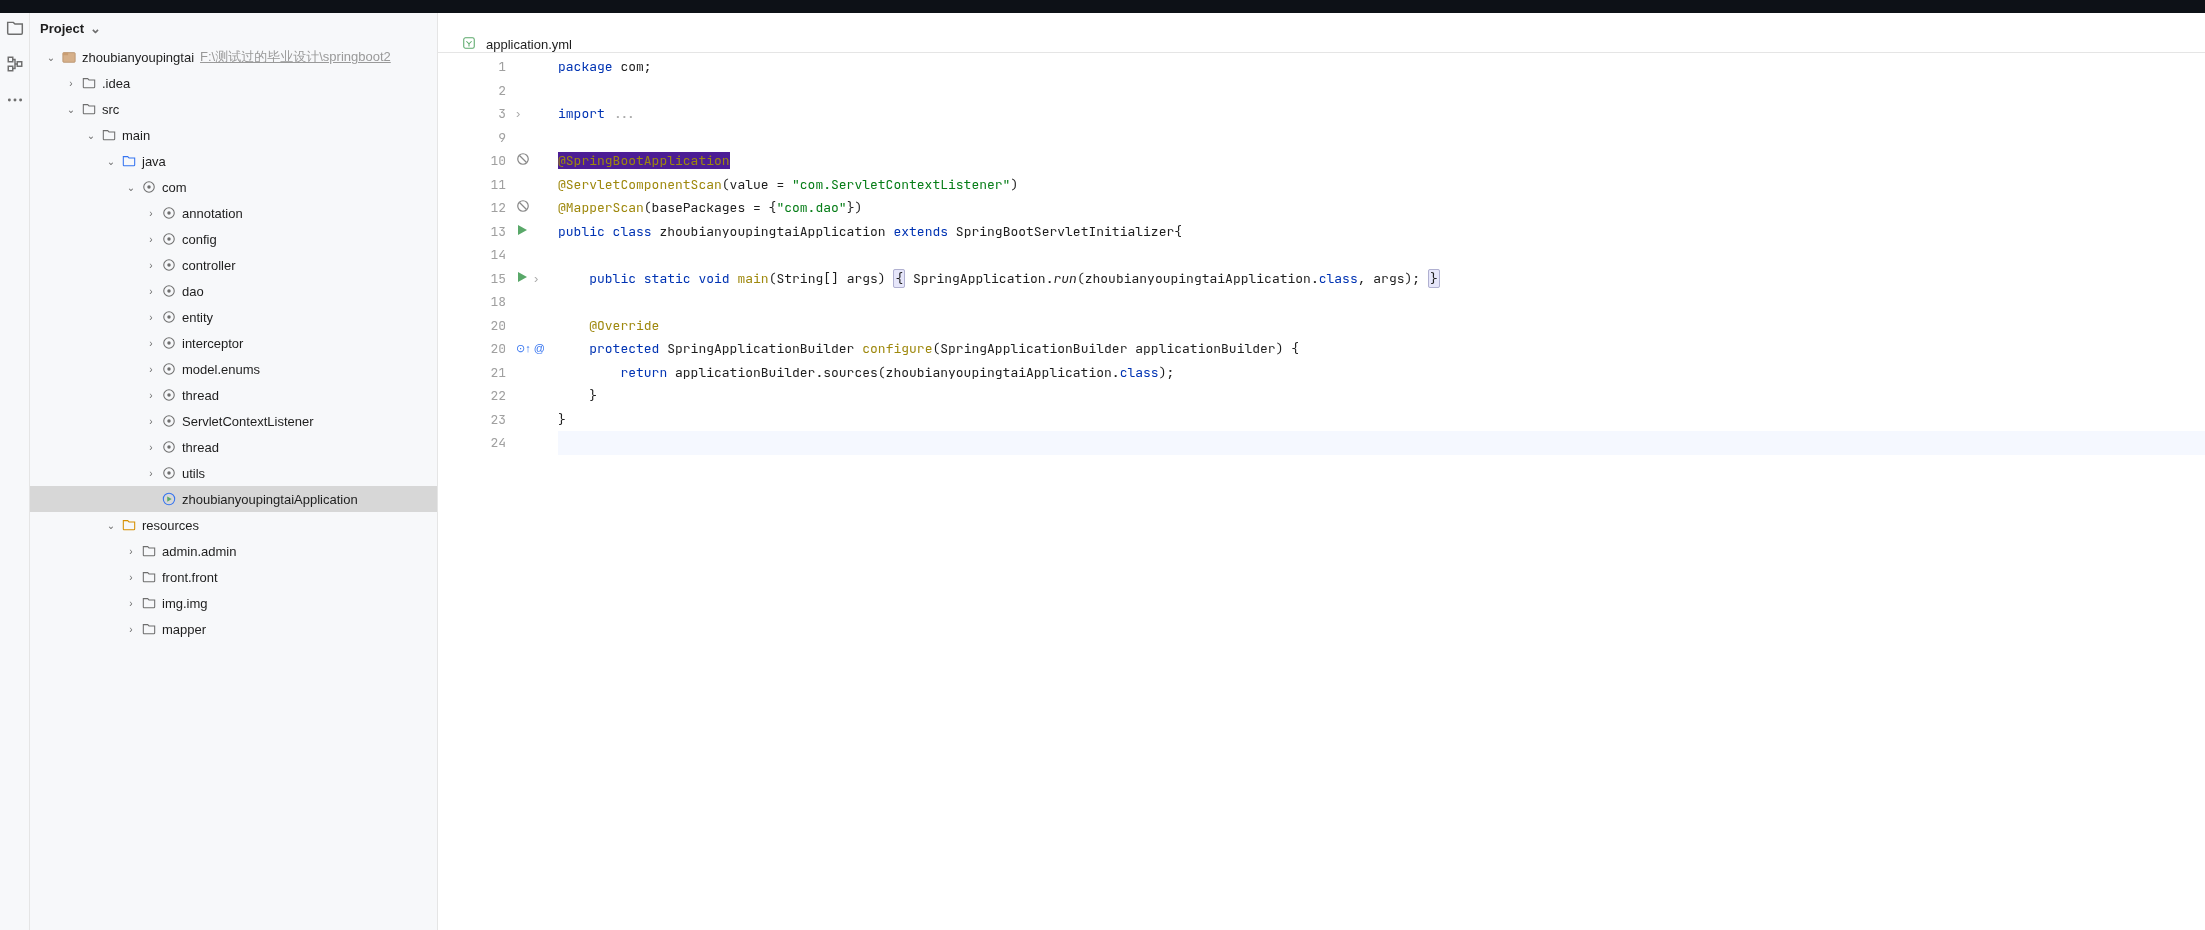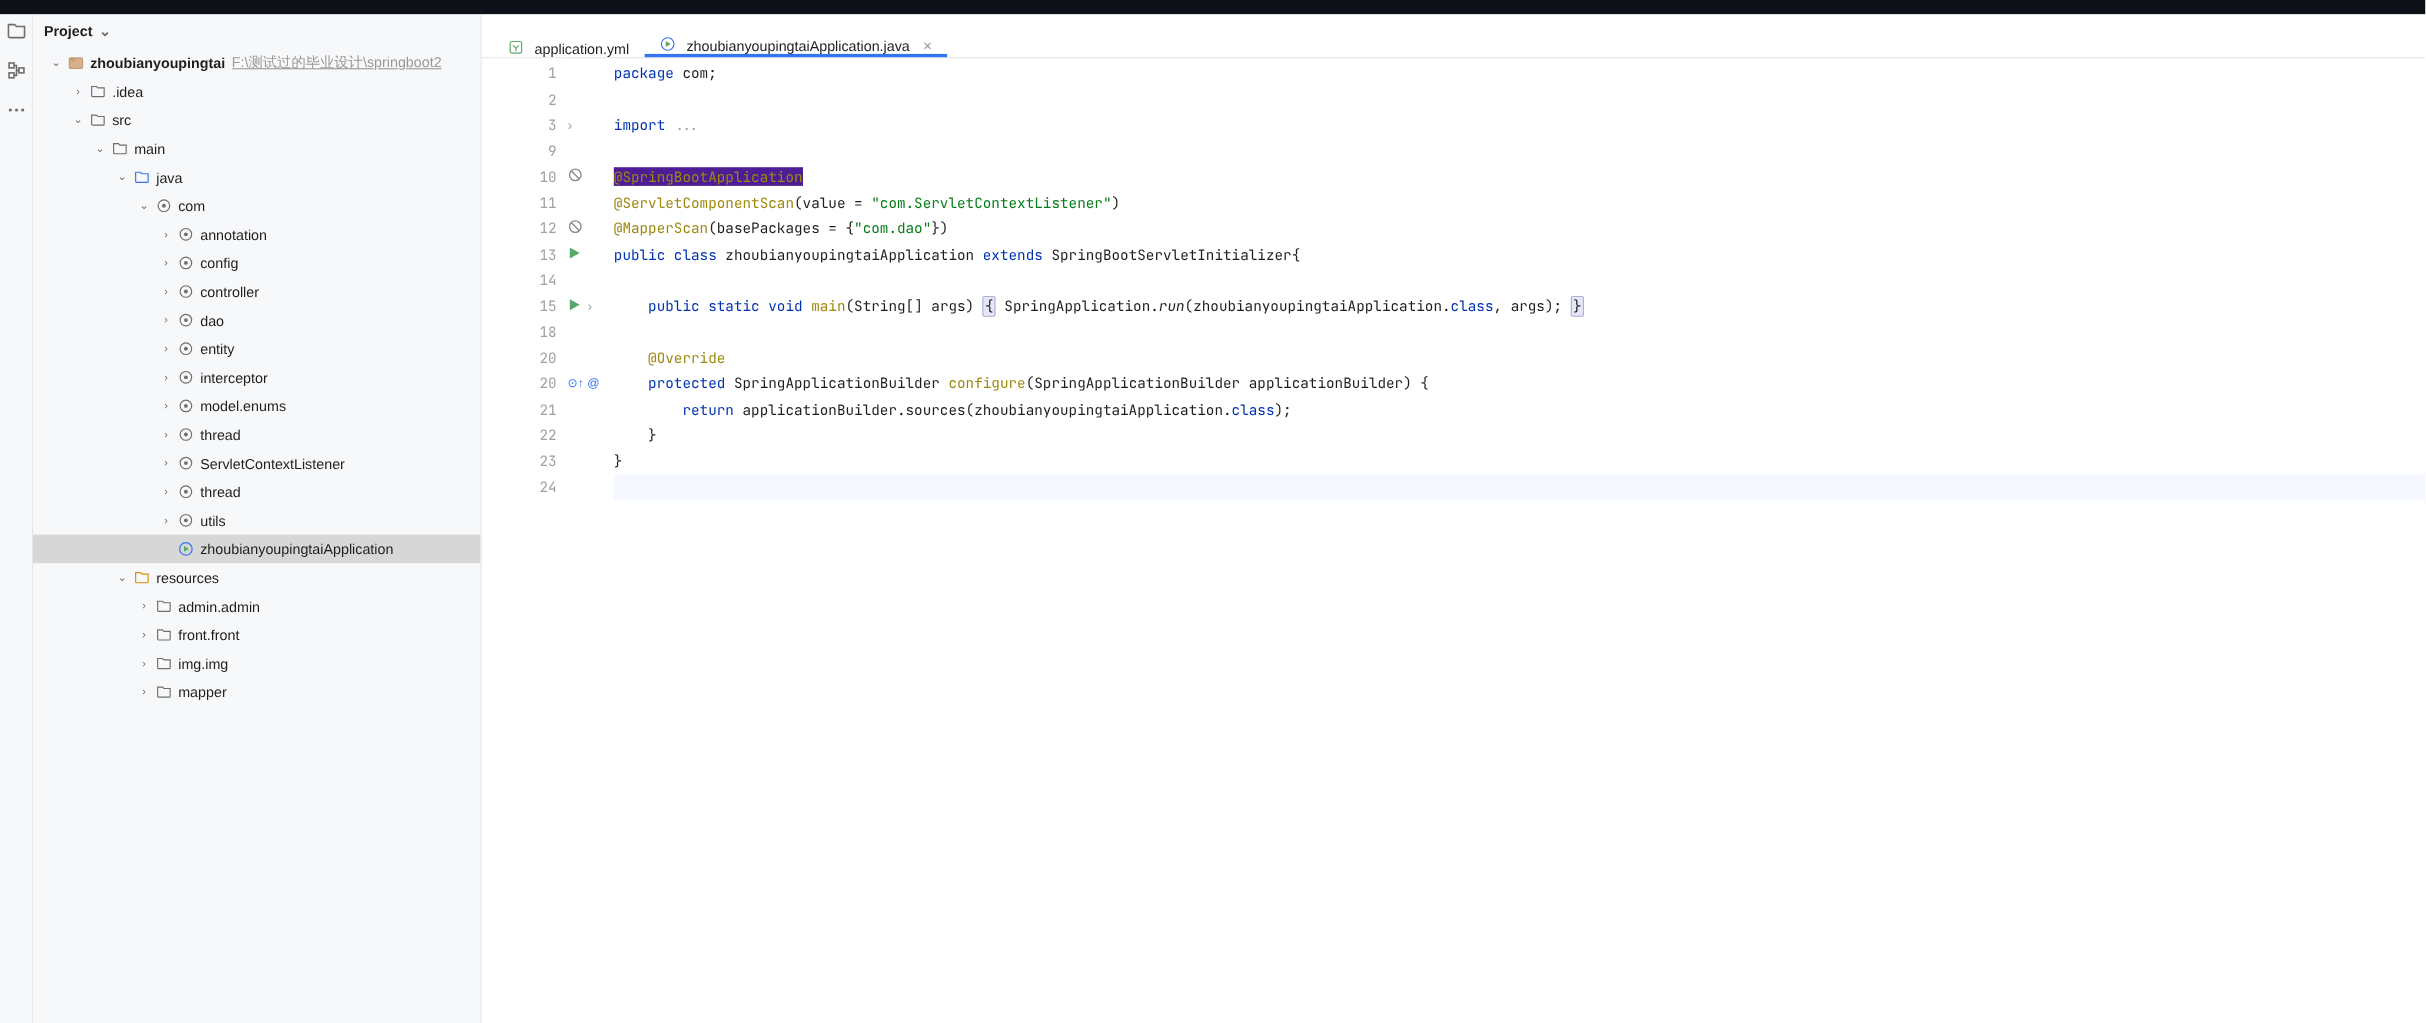--- a/index.html
+++ b/index.html
@@ -11,21 +11,21 @@
 .gutter-icon { width: 18px; height: 18px; color: #6e6e6e; display: flex; align-items: center; justify-content: center; }
 .sidebar { width: 408px; background: #f7f8fa; border-right: 1px solid #e5e5e5; display: flex; flex-direction: column; overflow: hidden; }
 .sidebar-header { display: flex; align-items: center; padding: 8px 10px; font-weight: 600; gap: 6px; }
 .sidebar-header .chev { color: #6e6e6e; }
 .tree { flex: 1; overflow-y: auto; padding-bottom: 10px; }
 .tree-row { display: flex; align-items: center; height: 26px; padding-right: 8px; white-space: nowrap; cursor: pointer; }
 .tree-row.selected { background: #d7d7d7; }
 .tree-arrow { width: 18px; display: inline-flex; justify-content: center; color: #6e6e6e; font-size: 10px; }
 .tree-icon { width: 18px; display: inline-flex; justify-content: center; margin-right: 4px; }
 .tree-label { font-size: 13px; }
-.tree-label.bold { font-weight: 700; }
+.tree-label.bold { font-weight: 400; }
 .tree-hint { color: #999; margin-left: 6px; text-decoration: underline; }
 .editor-area { flex: 1; display: flex; flex-direction: column; background: #fff; }
 .tabs { display: flex; align-items: center; border-bottom: 1px solid #e5e5e5; height: 40px; padding-left: 10px; }
 .tab { display: flex; align-items: flex-end; padding: 0 14px; height: 100%; gap: 8px; position: relative; cursor: pointer; }
 .tab.active { border-bottom: 3px solid #3574f0; }
 .tab-icon { width: 16px; height: 16px; display: inline-flex; }
 .tab-close { color: #999; font-size: 14px; margin-left: 4px; }
 .code-area { flex: 1; display: flex; overflow: auto; position: relative; }
 .gutter { width: 76px; background: #fff; text-align: right; padding-right: 8px; color: #a0a0a0; font-family: "JetBrains Mono", Consolas, monospace; font-size: 13px; line-height: 23.5px; padding-top: 2px; user-select: none; }
 .gutter-marks { width: 40px; padding-top: 2px; }
@@ -308,30 +308,20 @@
       <div class="tabs" id="tabs">
           <div class="tab">
             <span class="tab-icon">
               <svg width="14" height="14" viewBox="0 0 16 16">
                 <rect x="2" y="2" width="12" height="12" rx="2" fill="none" stroke="#59a869" stroke-width="1.2"></rect>
                 <path d="M5 6l3 3 3-3M8 9v3" stroke="#59a869" stroke-width="1.2" fill="none"></path>
               </svg>
             </span>
             <span>application.yml</span>
           </div>
-          <div class="tab active">
-            <span class="tab-icon">
-              <svg width="14" height="14" viewBox="0 0 16 16">
-                <circle cx="8" cy="8" r="6.5" fill="none" stroke="#3574f0" stroke-width="1.2"></circle>
-                <path d="M6 5l5 3-5 3z" fill="#59a869"></path>
-              </svg>
-            </span>
-            <span>zhoubianyoupingtaiApplication.java</span>
-            <span class="tab-close">×</span>
-          </div>
         </div>
       <div class="code-area">
         <div class="gutter" id="gutter">
             <div>1</div>
             <div>2</div>
             <div>3</div>
             <div>9</div>
             <div>10</div>
             <div>11</div>
             <div>12</div>

